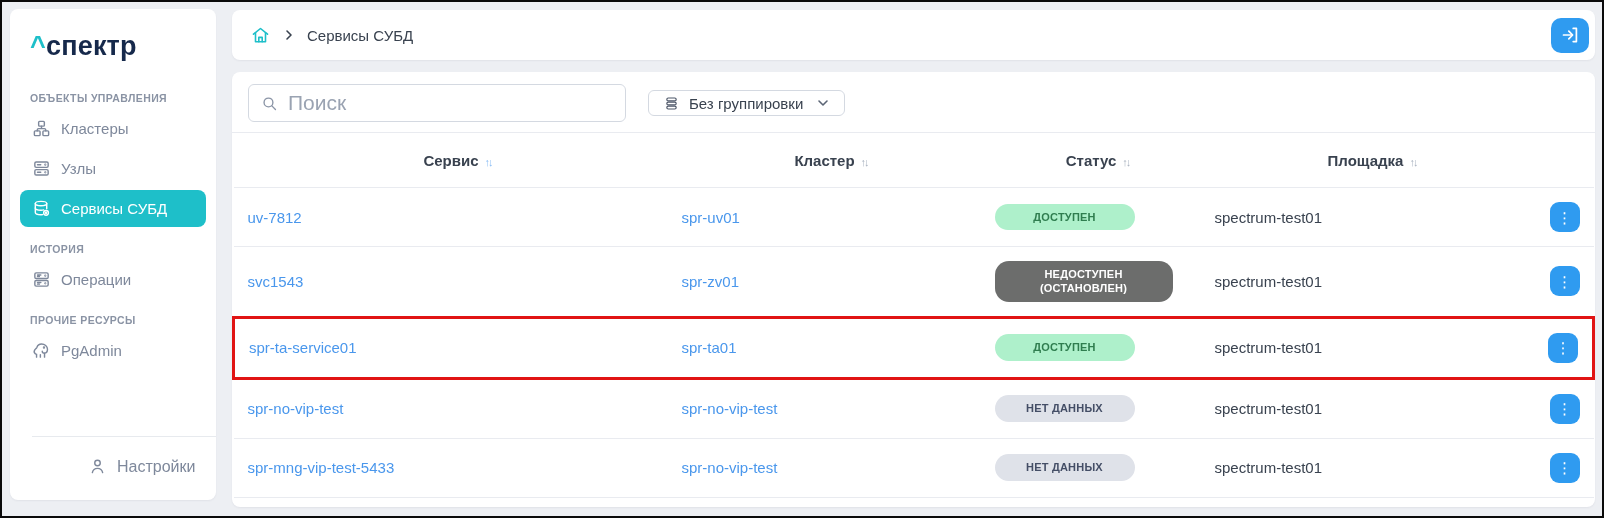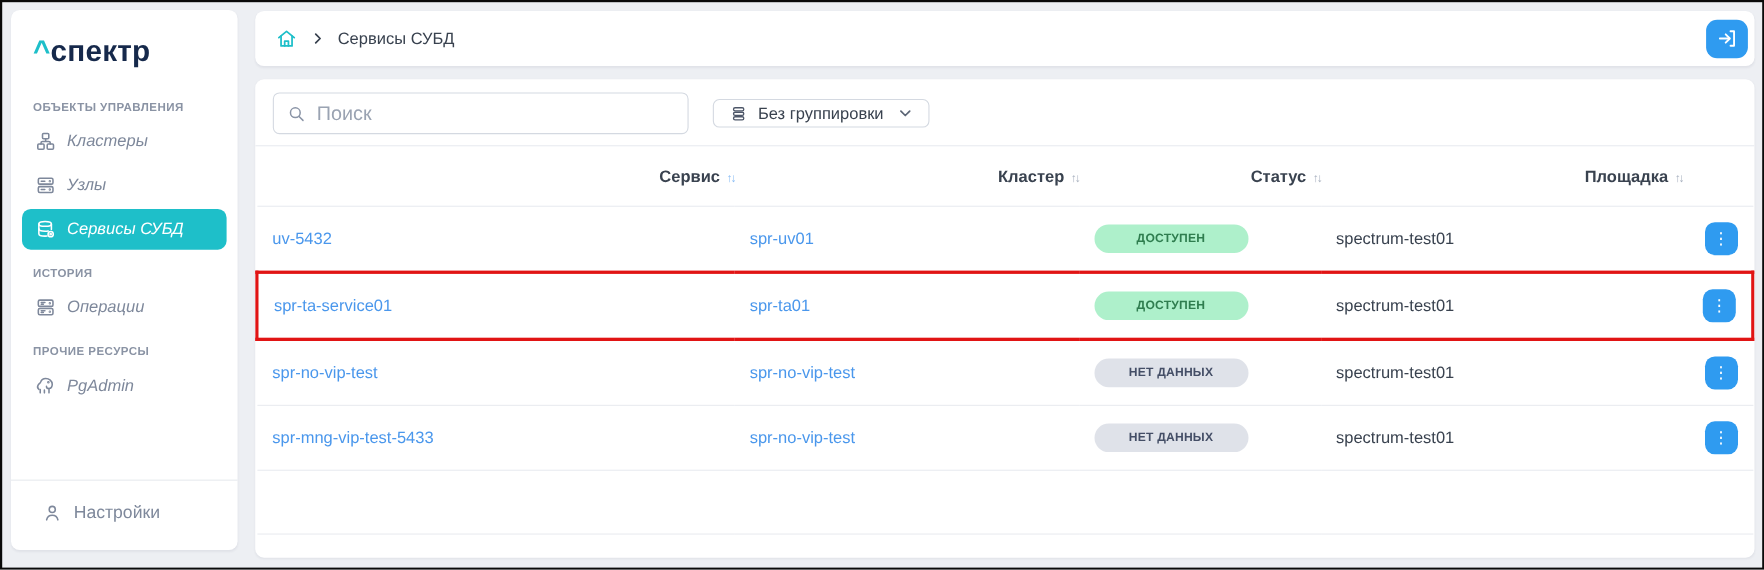--- a/index.html
+++ b/index.html
@@ -20,28 +20,28 @@
   }
   .logo{padding:22px 0 10px 20px;font-size:27px;font-weight:bold;letter-spacing:.2px;color:var(--navy,#16294b);}
   .logo .caret{color:var(--accent,#1ebfc9);font-weight:bold;}
   .nav{flex:1;padding:4px 0;}
   .nav-section{
     margin:16px 20px 6px 20px;font-size:10.5px;font-weight:bold;color:#8a93a4;
     letter-spacing:.4px;
   }
   .nav-item{
     display:flex;align-items:center;gap:10px;margin:3px 10px;padding:9px 12px;
-    border-radius:8px;color:#7e889b;font-size:15px;cursor:pointer;white-space:nowrap;font-style:italic;
+    border-radius:8px;color:#7e889b;font-size:15px;cursor:pointer;white-space:nowrap;
   }
   .nav-item.active{background:var(--accent,#1ebfc9);color:#fff;}
   .nav-icon{width:19px;height:19px;display:inline-flex;flex:0 0 19px;}
   .nav-icon svg{width:100%;height:100%;}
   .sidebar-footer{
-    border-top:1px solid #e7eaee;padding:20px 0 24px 28px;
-    display:flex;align-items:center;gap:10px;color:#7e889b;font-size:16px;cursor:pointer;
+    border-top:1px solid #e7eaee;padding:20px 0 24px 56px;
+    display:flex;align-items:center;gap:10px;color:#7e889b;font-size:16px;cursor:pointer;margin-left:22px;
   }
   
   .breadcrumb-bar{
     position:absolute;left:230px;right:7px;top:8px;height:50px;background:#fff;
     border-radius:8px;display:flex;align-items:center;padding:0 6px 0 18px;box-sizing:border-box;
     box-shadow:0 1px 2px rgba(30,40,60,.06);
   }
   .crumb-home{width:21px;height:21px;display:inline-flex;cursor:pointer;}
   .crumb-sep{margin:0 12px;display:inline-flex;width:12px;height:12px;}
   .crumb-label{font-size:15px;color:#39424f;}
@@ -56,35 +56,35 @@
   .toolbar{
     display:flex;align-items:center;gap:22px;padding:12px 16px 10px 16px;
     border-bottom:1px solid #e9ebf0;
   }
   .search-box{
     width:378px;height:38px;border:1px solid #d4d9e1;border-radius:6px;background:#fff;
     display:flex;align-items:center;padding:0 12px;box-sizing:border-box;gap:8px;
   }
   .search-box svg{width:17px;height:17px;flex:0 0 17px;}
   .search-box input{
-    border:none;outline:none;flex:1;font-size:18px;color:#1d4ed8;background:transparent;
+    border:none;outline:none;flex:1;font-size:21px;color:#1d4ed8;background:transparent;
     font-family:inherit;
   }
   .search-box input::placeholder{color:#9aa3b2;}
   .group-select{
     height:26px;border:1px solid #d4d9e1;border-radius:6px;background:#fff;
     display:flex;align-items:center;gap:9px;padding:0 14px;box-sizing:border-box;cursor:pointer;
   }
   .group-select .gicon{width:17px;height:17px;display:inline-flex;}
   .group-select .glabel{font-size:15px;color:#39424f;}
   .group-select .chev{width:14px;height:14px;display:inline-flex;margin-left:4px;}
   
   table{width:100%;border-collapse:collapse;table-layout:fixed;}
   th{
-    text-align:right;padding:19px 0 18px 14px;font-size:15px;color:#39424f;font-weight:bold;
+    text-align:center;padding:19px 0 18px 14px;font-size:15px;color:#39424f;font-weight:bold;
     border-bottom:1px solid #e9ebf0;white-space:nowrap;
   }
   .sort{font-size:11px;letter-spacing:-2px;color:#a8b1bf;margin-left:6px;font-weight:normal;}
   .sort.active{color:#8abdf5;}
   td{
     padding:14px 0 14px 14px;border-bottom:1px solid #e9ebf0;font-size:15px;color:#39424f;
     white-space:nowrap;vertical-align:middle;height:29px;
   }
   a.cell-link{color:var(--link,#4a97ec);text-decoration:none;cursor:pointer;}
   .badge{
@@ -250,23 +250,32 @@
           <tr id="thead-row">
             <th><span>Сервис</span><span class="sort active">↑↓</span></th>
             <th><span>Кластер</span><span class="sort">↑↓</span></th>
             <th><span>Статус</span><span class="sort">↑↓</span></th>
             <th><span>Площадка</span><span class="sort">↑↓</span></th>
             <th></th>
           </tr>
         </thead>
       <tbody id="tbody">
           <tr class="">
-            <td><a class="cell-link">uv-5432</a></td>
+            <td><a class="cell-link">uv-7812</a></td>
             <td><a class="cell-link">spr-uv01</a></td>
             <td><span class="badge success">ДОСТУПЕН</span></td>
+            <td><span>spectrum-test01</span></td>
+            <td class="actions-cell"><button class="kebab">
+                <span class="dots">⋮</span>
+              </button></td>
+          </tr>
+          <tr class="">
+            <td><a class="cell-link">svc1543</a></td>
+            <td><a class="cell-link">spr-zv01</a></td>
+            <td><span class="badge dark">НЕДОСТУПЕН (ОСТАНОВЛЕН)</span></td>
             <td><span>spectrum-test01</span></td>
             <td class="actions-cell"><button class="kebab">
                 <span class="dots">⋮</span>
               </button></td>
           </tr>
           <tr class="highlighted">
             <td><a class="cell-link">spr-ta-service01</a></td>
             <td><a class="cell-link">spr-ta01</a></td>
             <td><span class="badge success">ДОСТУПЕН</span></td>
             <td><span>spectrum-test01</span></td>

